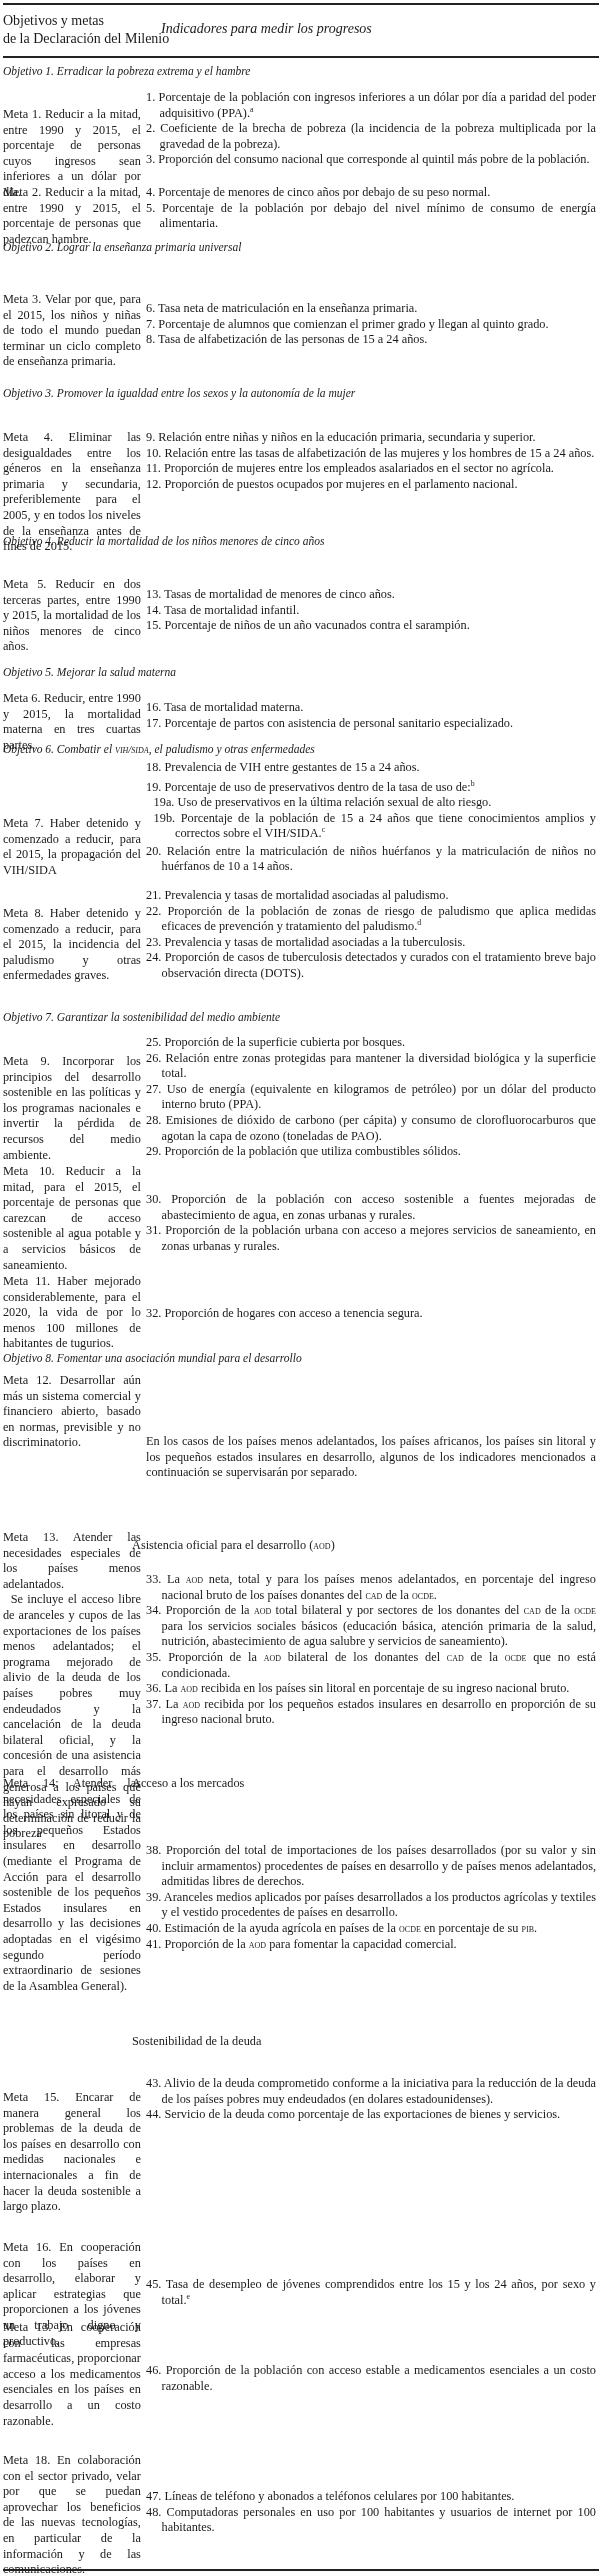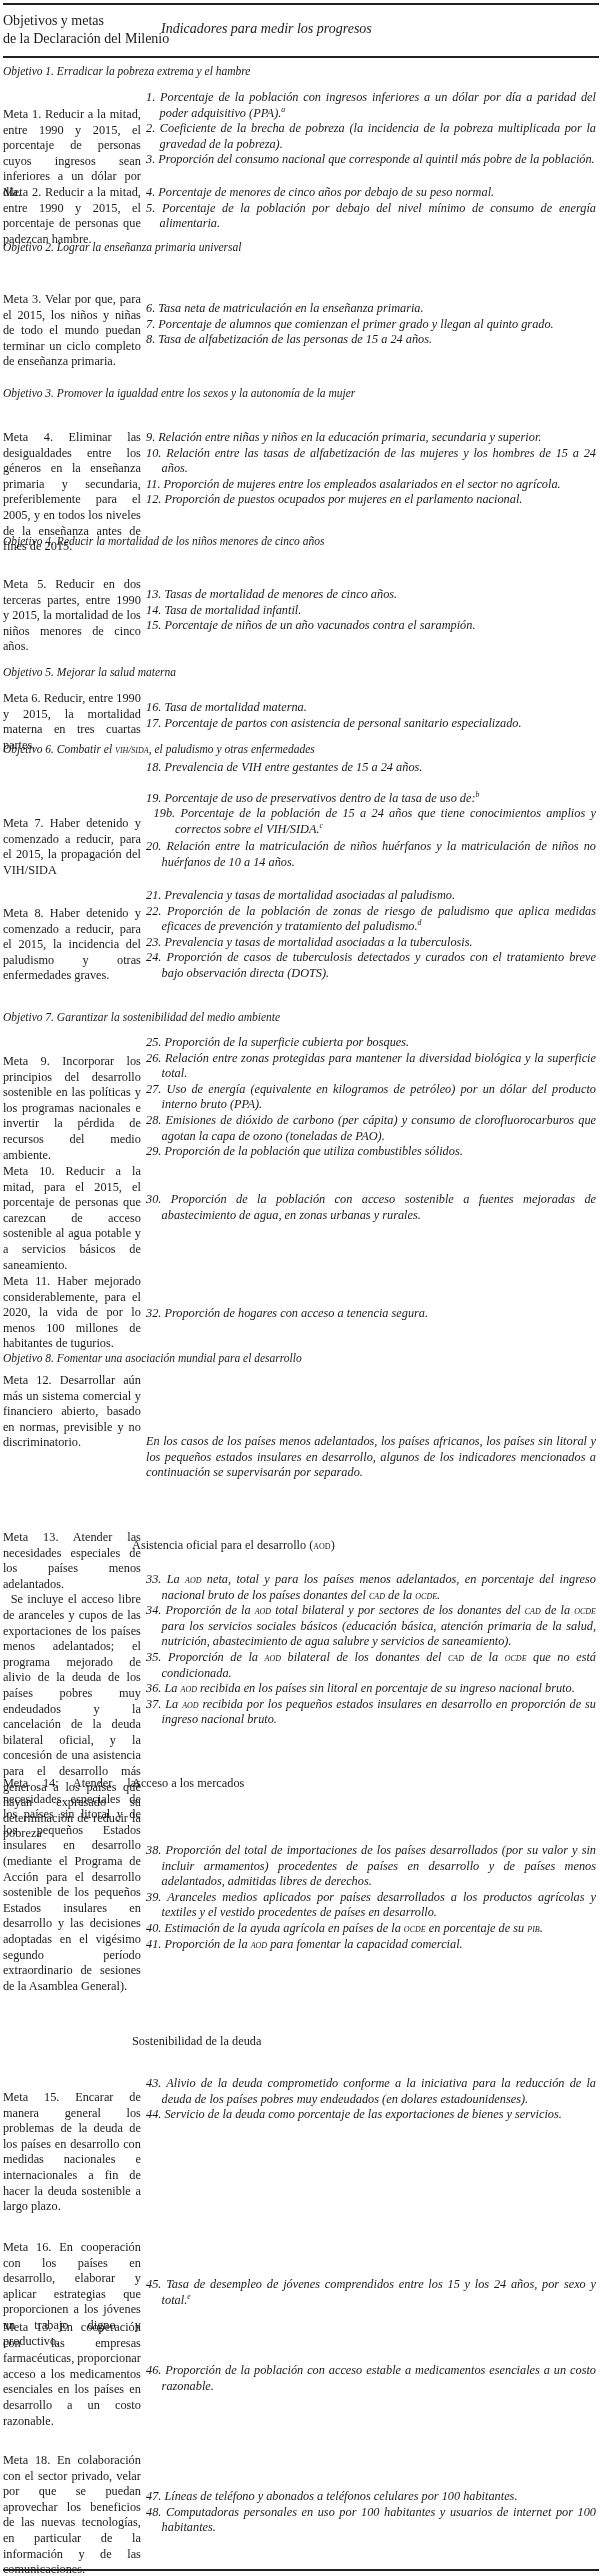--- a/index.html
+++ b/index.html
@@ -11,21 +11,21 @@
   .rule { position: absolute; left: 2.9px; width: 596px; background: #222; }
   .rule-top { top: 2.9px; height: 1.9px; }
   .rule-head { top: 56px; height: 1.5px; }
   .rule-bottom { top: 2569px; height: 2.4px; }
   .hdr { position: absolute; font-size: 14px; line-height: 18.5px; }
   .hdr-left { left: 2.9px; top: 11.7px; width: 195px; }
   .hdr-right { left: 161px; top: 19.5px; width: 448px; font-style: italic; }
   .obj { position: absolute; left: 2.9px; font-style: italic; font-size: 11.5px; }
   .meta { position: absolute; left: 2.9px; width: 138px; text-align: justify; hyphens: manual; }
   .meta .p2 { text-indent: 7.8px; display: block; }
-  .ind { position: absolute; left: 146px; width: 450px; text-align: justify; font-style: italic; }
+  .ind { position: absolute; left: 146px; width: 450px; text-align: justify; }
   .ind .it { display: block; padding-left: 13.6px; text-indent: -13.6px; }
   .ind .it2 { display: block; padding-left: 15.6px; text-indent: -15.6px; }
   .ind .sub { display: block; padding-left: 29px; text-indent: -21.4px; }
   .sc { font-variant: small-caps; font-size: 0.95em; }
   sup { font-size: 7.8px; line-height: 0; }
   .sec { position: absolute; left: 132px; }
 </style>
 </head>
 <body>
 
@@ -82,21 +82,22 @@
   <div class="meta" style="top:691px">Meta 6. Reducir, entre 1990 y 2015, la mortalidad materna en tres cuartas partes.</div>
   <div class="ind" style="top:700px">
     <span class="it2">16. Tasa de mortalidad materna.</span>
     <span class="it2">17. Porcentaje de partos con asistencia de personal sanitario especializado.</span>
   </div>
 
   <div class="obj" style="top:742px">Objetivo 6. Combatir el <span class="sc">vih/sida</span>, el paludismo y otras enfermedades</div>
   <div class="meta" style="top:816px">Meta 7. Haber detenido y comenzado a reducir, para el 2015, la propagación del VIH/SIDA</div>
   <div class="ind" style="top:760px">
     <span class="it2">18. Prevalencia de VIH entre gestantes de 15 a 24 años.</span>
-    <span class="it2" style="margin-top:15px"><span>19. Porcentaje de uso de preservativos dentro de la tasa de uso de:</span><sup>b</sup></span>
+    <span class="it2" style="margin-top:4px"><span>19. Porcentaje de uso de preservativos dentro de la tasa de uso de:</span><sup>b</sup></span>
+    <span class="sub">19a. Uso de preservativos en la última relación sexual de alto riesgo.</span>
     <span class="sub"><span>19b. Porcentaje de la población de 15 a 24 años que tiene conocimientos amplios y correctos sobre el VIH/SIDA.</span><sup>c</sup></span>
     <span class="it2" style="margin-top:1.9px">20. Relación entre la matriculación de niños huérfanos y la matriculación de niños no huérfanos de 10 a 14 años.</span>
   </div>
 
   <div class="meta" style="top:906px">Meta 8. Haber detenido y comenzado a reducir, para el 2015, la incidencia del paludismo y otras enfermedades graves.</div>
   <div class="ind" style="top:888px">
     <span class="it2">21. Prevalencia y tasas de mortalidad asociadas al paludismo.</span>
     <span class="it2"><span>22. Proporción de la población de zonas de riesgo de paludismo que aplica medidas eficaces de prevención y tratamiento del paludismo.</span><sup>d</sup></span>
     <span class="it2">23. Prevalencia y tasas de mortalidad asociadas a la tuberculosis.</span>
     <span class="it2">24. Proporción de casos de tuberculosis detectados y curados con el tratamiento breve bajo observación directa (DOTS).</span>
@@ -108,20 +109,21 @@
     <span class="it2">25. Proporción de la superficie cubierta por bosques.</span>
     <span class="it2">26. Relación entre zonas protegidas para mantener la diversidad biológica y la superficie total.</span>
     <span class="it2">27. Uso de energía (equivalente en kilogramos de petróleo) por un dólar del producto interno bruto (PPA).</span>
     <span class="it2">28. Emisiones de dióxido de carbono (per cápita) y consumo de clorofluorocarburos que agotan la capa de ozono (toneladas de PAO).</span>
     <span class="it2">29. Proporción de la población que utiliza combustibles sólidos.</span>
   </div>
 
   <div class="meta" style="top:1164px">Meta 10. Reducir a la mitad, para el 2015, el porcentaje de personas que carezcan de acceso sostenible al agua potable y a servicios básicos de saneamiento.</div>
   <div class="ind" style="top:1192px">
     <span class="it2">30. Proporción de la población con acceso sostenible a fuentes mejoradas de abastecimiento de agua, en zonas urbanas y rurales.</span>
+    <span class="it2">31. Proporción de la población urbana con acceso a mejores servicios de saneamiento, en zonas urbanas y rurales.</span>
   </div>
 
   <div class="meta" style="top:1274px">Meta 11. Haber mejorado considerablemente, para el 2020, la vida de por lo menos 100 millones de habitantes de tugurios.</div>
   <div class="ind" style="top:1306px">
     <span class="it2">32. Proporción de hogares con acceso a tenencia segura.</span>
   </div>
 
   <div class="obj" style="top:1351px">Objetivo 8. Fomentar una asociación mundial para el desarrollo</div>
   <div class="meta" style="top:1373px">
     <span>Meta 12. Desarrollar aún más un sistema comercial y financiero abierto, basado en normas, previsible y no discriminatorio.</span>

